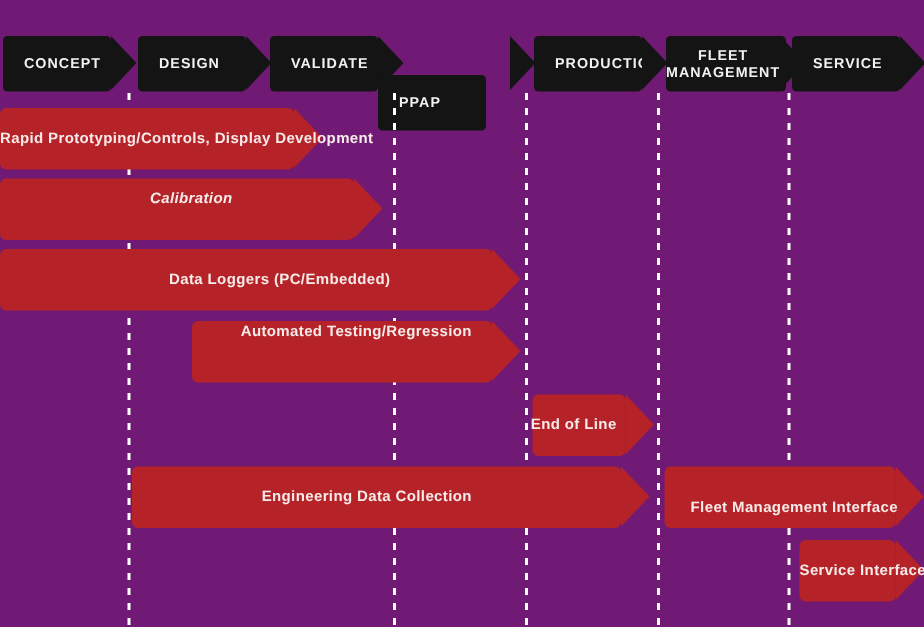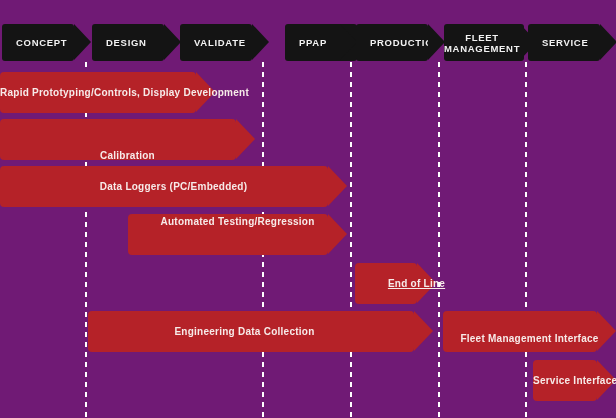--- a/index.html
+++ b/index.html
@@ -108,21 +108,21 @@
       </div>
       <div class="phase-tip" style="left: 74px;"></div>
       <div class="phase" style="left: 92px; width: 72px;">
         <div class="phase-label">DESIGN</div>
       </div>
       <div class="phase-tip" style="left: 164px;"></div>
       <div class="phase" style="left: 180px; width: 72px;">
         <div class="phase-label">VALIDATE</div>
       </div>
       <div class="phase-tip" style="left: 252px;"></div>
-      <div class="phase" style="left: 285px; width: 72px;">
+      <div class="phase" style="left: 252px; width: 72px; margin-top: 26px;">
         <div class="phase-label">PPAP</div>
       </div>
       <div class="phase-tip" style="left: 340px;"></div>
       <div class="phase" style="left: 356px; width: 72px;">
         <div class="phase-label">PRODUCTION</div>
       </div>
       <div class="phase-tip" style="left: 428px;"></div>
       <div class="phase phase-center" style="left: 444px; width: 80px;">
         <div class="phase-label">FLEET
 MANAGEMENT</div>
@@ -139,30 +139,30 @@
       <div class="divider" style="left: 350px;"></div>
       <div class="divider" style="left: 438px;"></div>
       <div class="divider" style="left: 525px;"></div>
     </div>
   <div id="bar-layer">
       <div class="bar" style="left: 0px; top: 72px; width: 196px; height: 41px;"></div>
       <div class="bar-tip" style="left: 196px; top: 72px; border-top-width: 20.5px; border-bottom-width: 20.5px; border-left-width: 19px;"></div>
       <div class="bar-label" style="left: 0px; width: 215px; top: 86.5px; line-height: 12px;">Rapid Prototyping/Controls, Display Development</div>
       <div class="bar" style="left: 0px; top: 119px; width: 236px; height: 41px;"></div>
       <div class="bar-tip" style="left: 236px; top: 119px; border-top-width: 20.5px; border-bottom-width: 20.5px; border-left-width: 19px;"></div>
-      <div class="bar-label" style="left: 0px; width: 255px; top: 150px; line-height: 12px;">Calibration</div>
+      <div class="bar-label" style="left: 0px; width: 255px; top: 127px; line-height: 12px; font-style: italic;">Calibration</div>
       <div class="bar" style="left: 0px; top: 166px; width: 328px; height: 41px;"></div>
       <div class="bar-tip" style="left: 328px; top: 166px; border-top-width: 20.5px; border-bottom-width: 20.5px; border-left-width: 19px;"></div>
-      <div class="bar-label" style="left: 0px; width: 347px; top: 180.5px; line-height: 12px;">Data Loggers (PC/Embedded)</div>
+      <div class="bar-label" style="left: 13px; width: 347px; top: 180.5px; line-height: 12px;">Data Loggers (PC/Embedded)</div>
       <div class="bar" style="left: 128px; top: 214px; width: 200px; height: 41px;"></div>
       <div class="bar-tip" style="left: 328px; top: 214px; border-top-width: 20.5px; border-bottom-width: 20.5px; border-left-width: 19px;"></div>
       <div class="bar-label" style="left: 128px; width: 219px; top: 216px; line-height: 12px;">Automated Testing/Regression</div>
       <div class="bar" style="left: 355px; top: 263px; width: 62px; height: 41px;"></div>
       <div class="bar-tip" style="left: 417px; top: 263px; border-top-width: 20.5px; border-bottom-width: 20.5px; border-left-width: 19px;"></div>
-      <div class="bar-label" style="left: 376px; width: 81px; top: 277.5px; line-height: 12px; text-decoration: underline;">End of Line</div>
+      <div class="bar-label" style="left: 342px; width: 81px; top: 277.5px; line-height: 12px;">End of Line</div>
       <div class="bar" style="left: 88px; top: 311px; width: 326px; height: 41px;"></div>
       <div class="bar-tip" style="left: 414px; top: 311px; border-top-width: 20.5px; border-bottom-width: 20.5px; border-left-width: 19px;"></div>
       <div class="bar-label" style="left: 72px; width: 345px; top: 325.5px; line-height: 12px;">Engineering Data Collection</div>
       <div class="bar" style="left: 443px; top: 311px; width: 154px; height: 41px;"></div>
       <div class="bar-tip" style="left: 597px; top: 311px; border-top-width: 20.5px; border-bottom-width: 20.5px; border-left-width: 19px;"></div>
       <div class="bar-label" style="left: 443px; width: 173px; top: 333px; line-height: 12px;">Fleet Management Interface</div>
       <div class="bar" style="left: 533px; top: 360px; width: 64px; height: 41px;"></div>
       <div class="bar-tip" style="left: 597px; top: 360px; border-top-width: 20.5px; border-bottom-width: 20.5px; border-left-width: 19px;"></div>
       <div class="bar-label" style="left: 533px; width: 83px; top: 374.5px; line-height: 12px;">Service Interface</div>
     </div>

